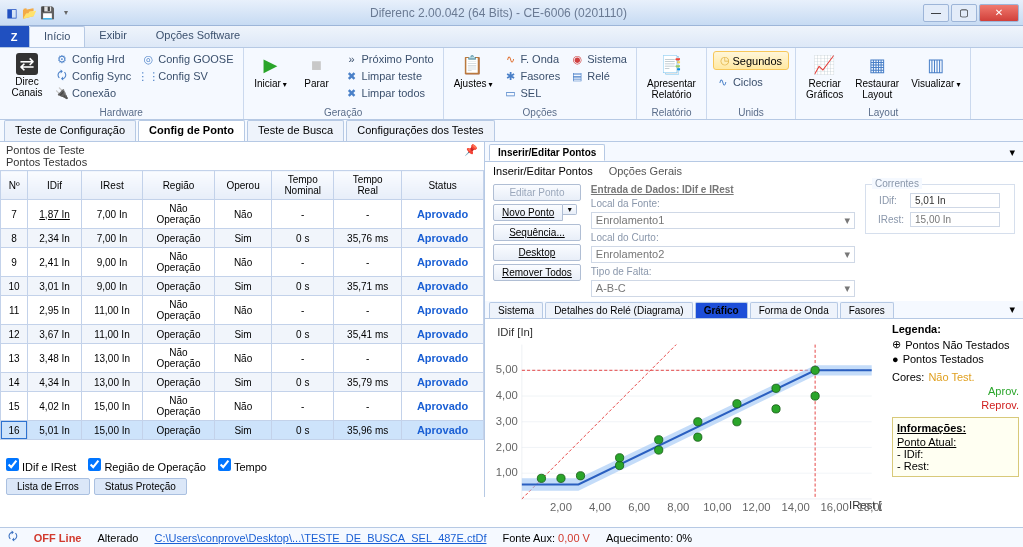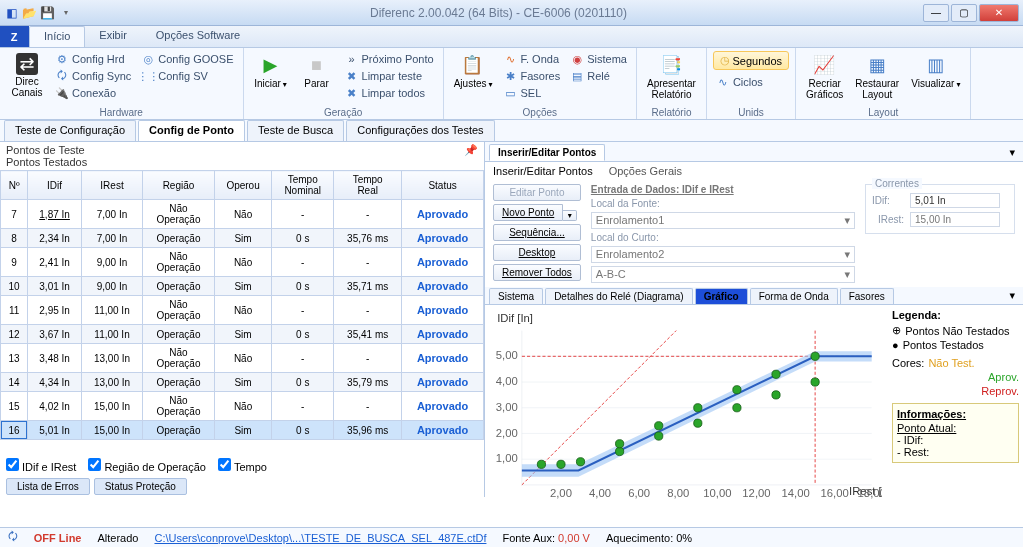--- a/index.html
+++ b/index.html
@@ -63,21 +63,21 @@
 .chart{flex:1;position:relative;padding:4px 6px}
 .chart svg{width:100%;height:100%}
 .legendbox{width:135px;padding:4px;font-size:10px}
 .legendbox .hdr{font-weight:bold;margin-bottom:3px}
 .legendbox .row{display:flex;align-items:center;gap:4px;margin:2px 0}
 .infobox{border:1px solid #d8c97a;background:#fffff2;padding:4px;margin-top:6px}
 .statusbar{position:absolute;bottom:0;left:0;right:0;height:20px;border-top:1px solid #b6c9e4;background:#f5f9ff;display:flex;align-items:center;gap:16px;padding:0 8px;font-size:10px}
 .statusbar .off{color:#d23a2e;font-weight:bold}
 .statusbar a{color:#1a5fd4;text-decoration:underline}
 .dropdown-arrow::after{content:"▾";margin-left:2px;font-size:8px}
-.novo-combo{display:flex;align-items:flex-end}
+.novo-combo{display:flex;align-items:flex-start}
 .novo-combo .arrow{border:1px solid #b0bed4;border-left:none;background:linear-gradient(#fafcff,#e8eef8);width:14px;display:flex;align-items:center;justify-content:center;font-size:8px;border-radius:0 2px 2px 0}
 .novo-combo .rp-btn{border-radius:2px 0 0 2px;min-width:58px}
 </style>
 </head>
 <body>
 
 <div class="titlebar">
   <div class="qat">
     <span style="color:#2050c0">◧</span>
     <span style="color:#f0b030">📂</span>
@@ -410,27 +410,28 @@
         <div class="rp-btn" style="text-decoration:underline">Sequência...</div>
         <div class="rp-btn" style="text-decoration:underline">Desktop</div>
         <div class="rp-btn" style="text-decoration:underline">Remover Todos</div>
       </div>
       <div class="rp-col" style="flex:1">
         <div class="rp-label" style="color:#777;text-decoration:underline;font-weight:bold">Entrada de Dados:  IDif e IRest</div>
         <div class="rp-label">Local da Fonte:</div>
         <div class="rp-field"><span>Enrolamento1</span> <span style="float:right">▾</span></div>
         <div class="rp-label">Local do Curto:</div>
         <div class="rp-field"><span>Enrolamento2</span> <span style="float:right">▾</span></div>
+        <div class="rp-label">Tipo de Falta:</div>
         <div class="rp-field"><span>A-B-C</span> <span style="float:right">▾</span></div>
       </div>
       <div class="rp-col">
         <div class="rp-fieldset" style="min-width:150px">
           <div class="legend">Correntes</div>
           <div style="display:flex;gap:6px;align-items:center;margin-top:4px">
-            <span class="rp-label" style="width:32px;text-align:left">IDif:</span>
+            <span class="rp-label" style="width:32px;text-align:center">IDif:</span>
             <div class="rp-field" style="color:#333">5,01 In</div>
           </div>
           <div style="display:flex;gap:6px;align-items:center;margin-top:4px">
             <span class="rp-label" style="width:32px;text-align:right">IRest:</span>
             <div class="rp-field">15,00 In</div>
           </div>
         </div>
       </div>
     </div>
     <div class="graphtabs">

